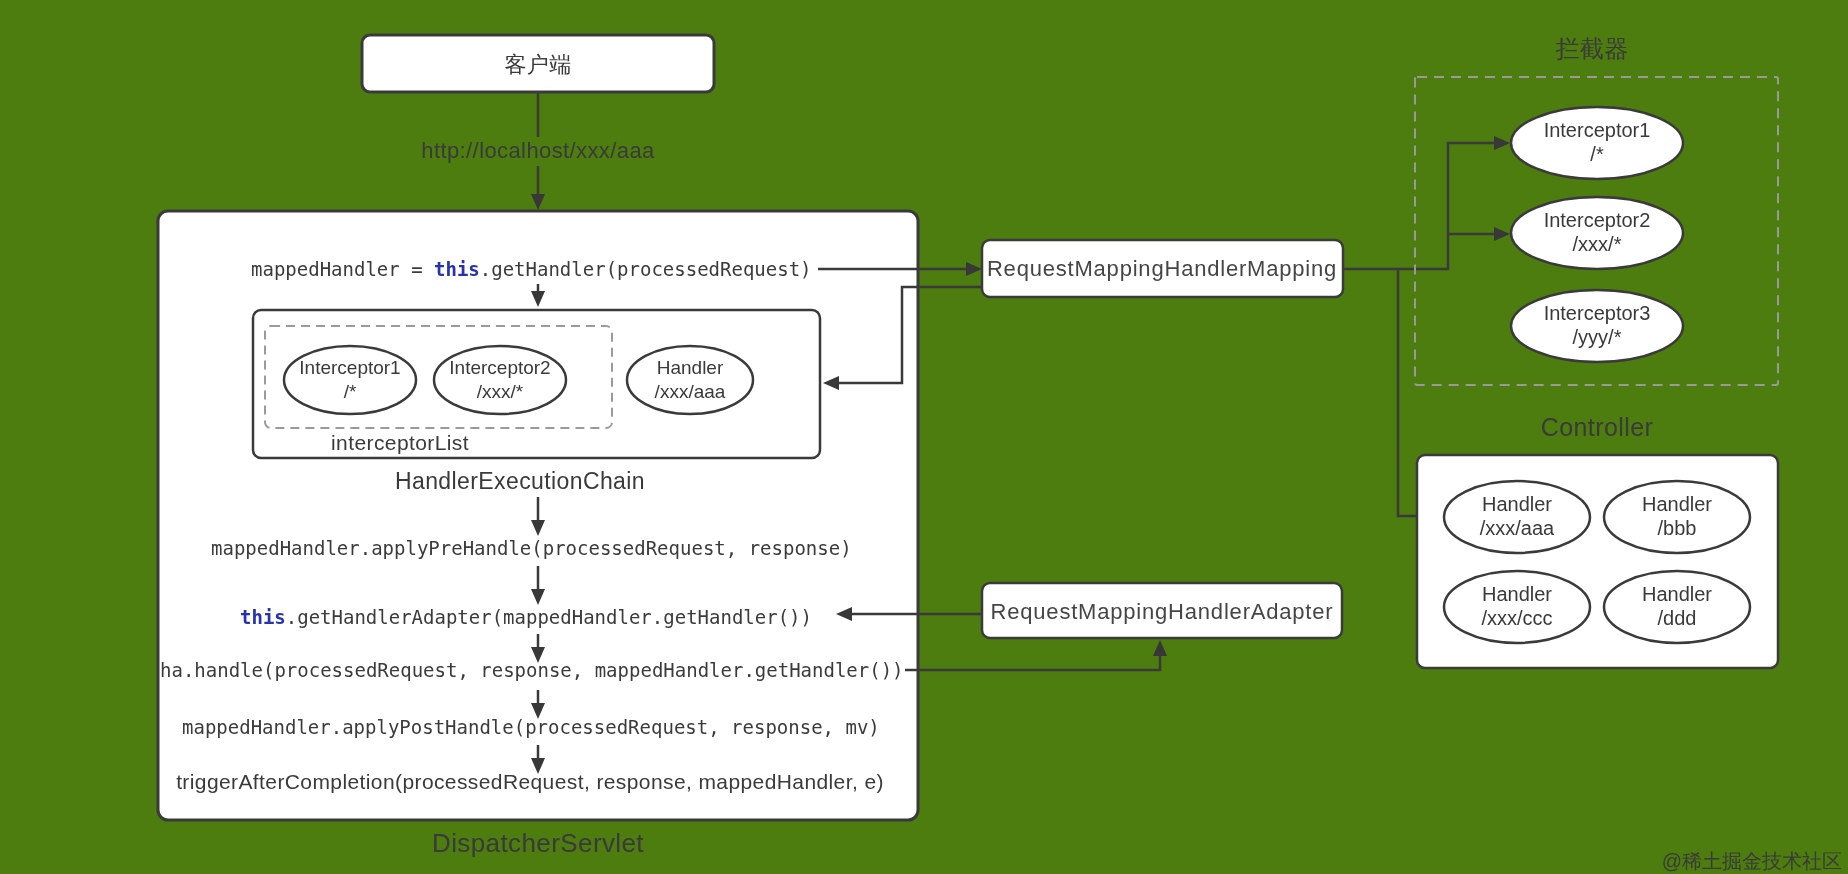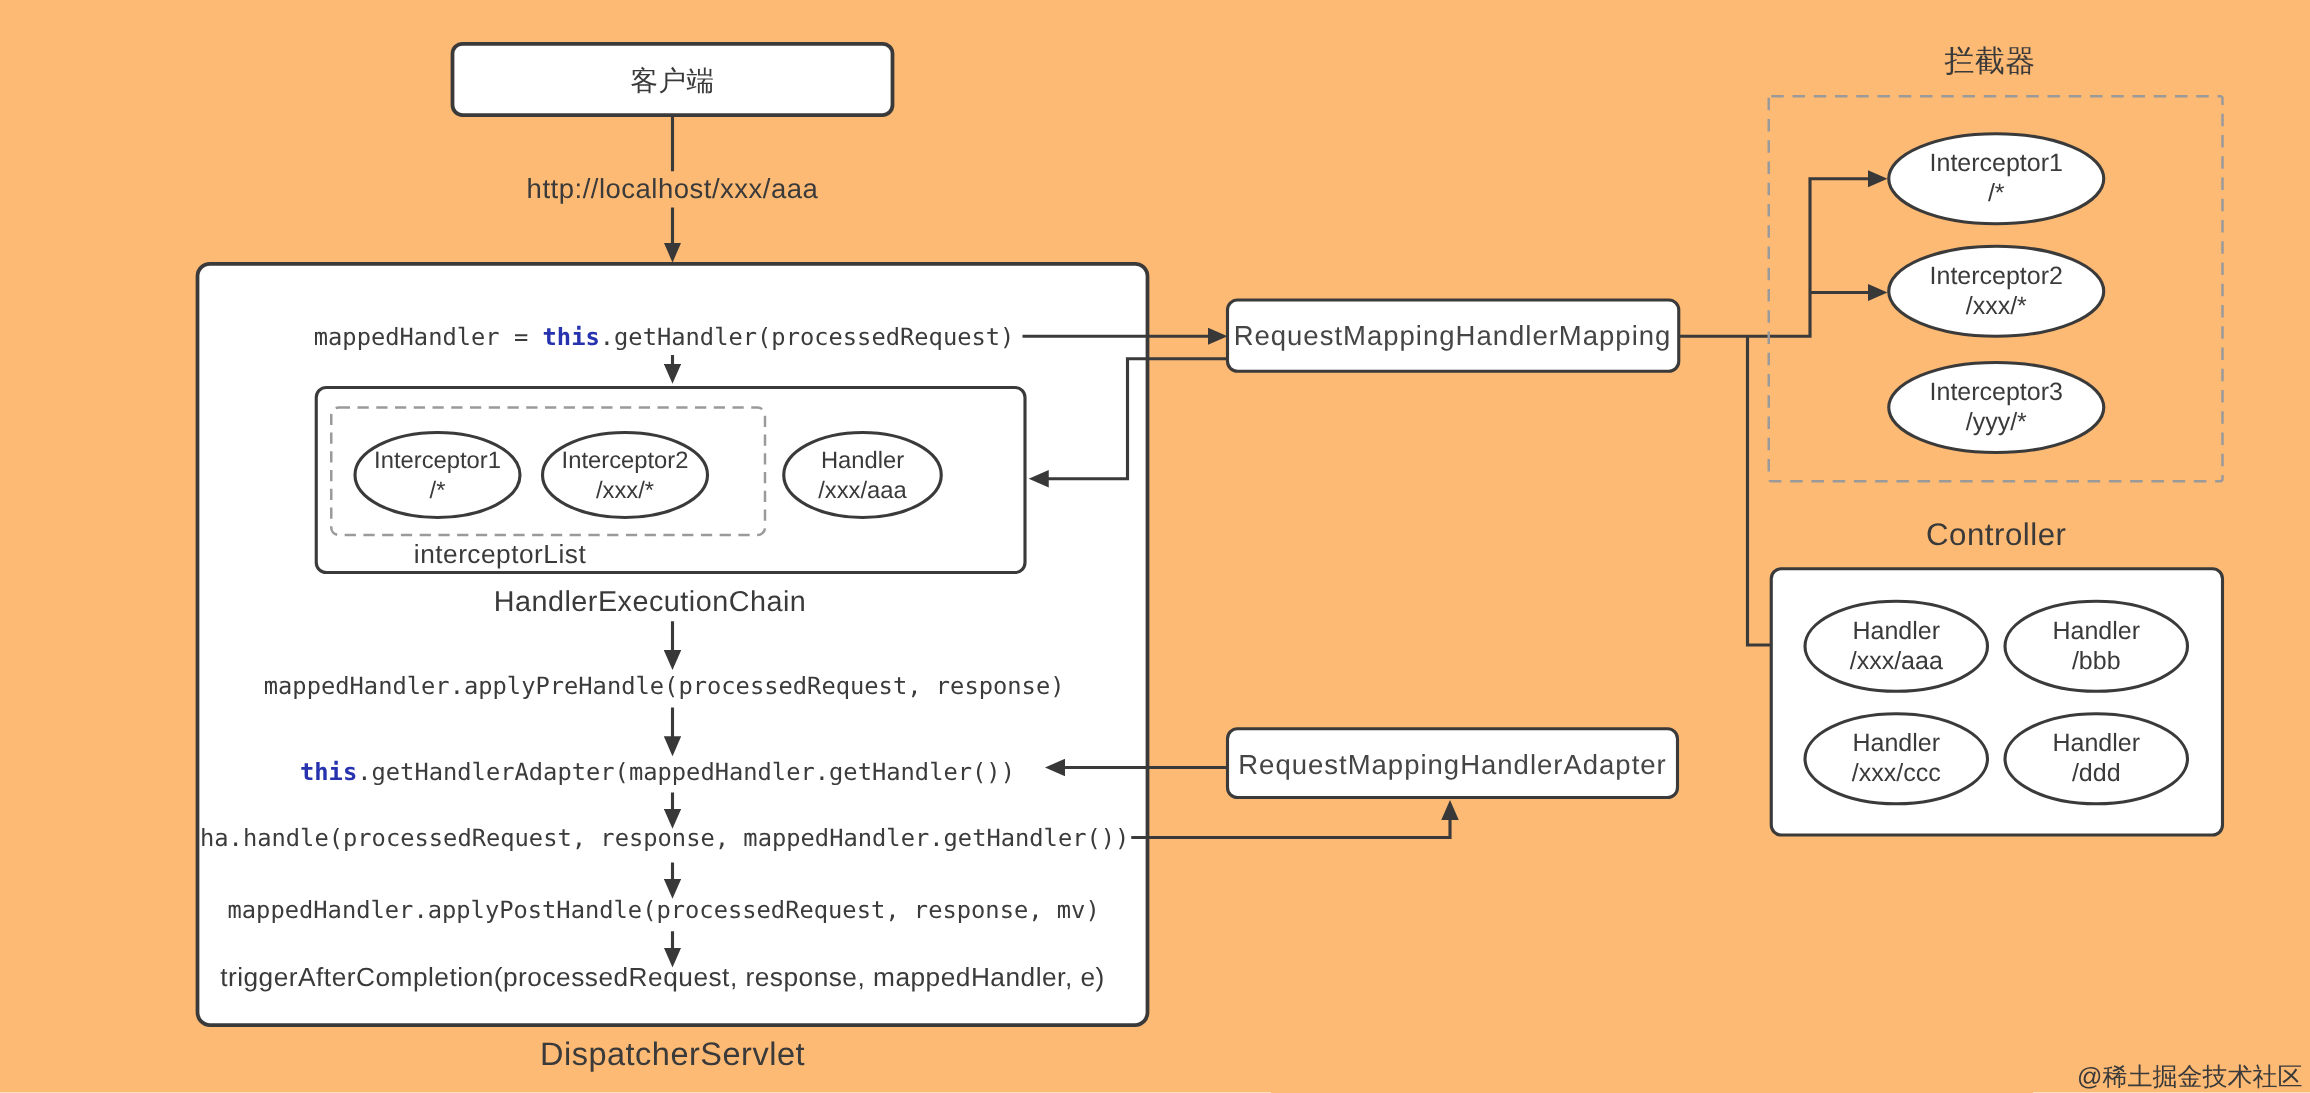--- a/index.html
+++ b/index.html
@@ -1,16 +1,16 @@
 <!DOCTYPE html>
 <html><head>
 <meta charset="utf-8">
 <style>
   html,body{margin:0;padding:0;background:#ffffff;}
-  .stage{position:relative;width:1848px;height:874px;background:#fdba74;overflow:hidden;}
+  .stage{position:relative;width:1848px;height:874px;background:#4d7c0f;overflow:hidden;}
   svg{display:block;}
   text{font-family:"Liberation Sans", sans-serif;fill:#3a3a3a;}
   .code{font-family:"DejaVu Sans Mono", monospace;font-size:19px;fill:#3b3b3b;}
   .kw{fill:#2733ae;font-weight:bold;}
   .lbl{letter-spacing:0.4px;}
   .boxlbl{font-size:22px;fill:#454545;letter-spacing:0.8px;}
   .node{fill:#ffffff;stroke:#3a3a3a;}
   .wire{fill:none;stroke:#3a3a3a;stroke-width:2.5;}
 </style>
 </head>

